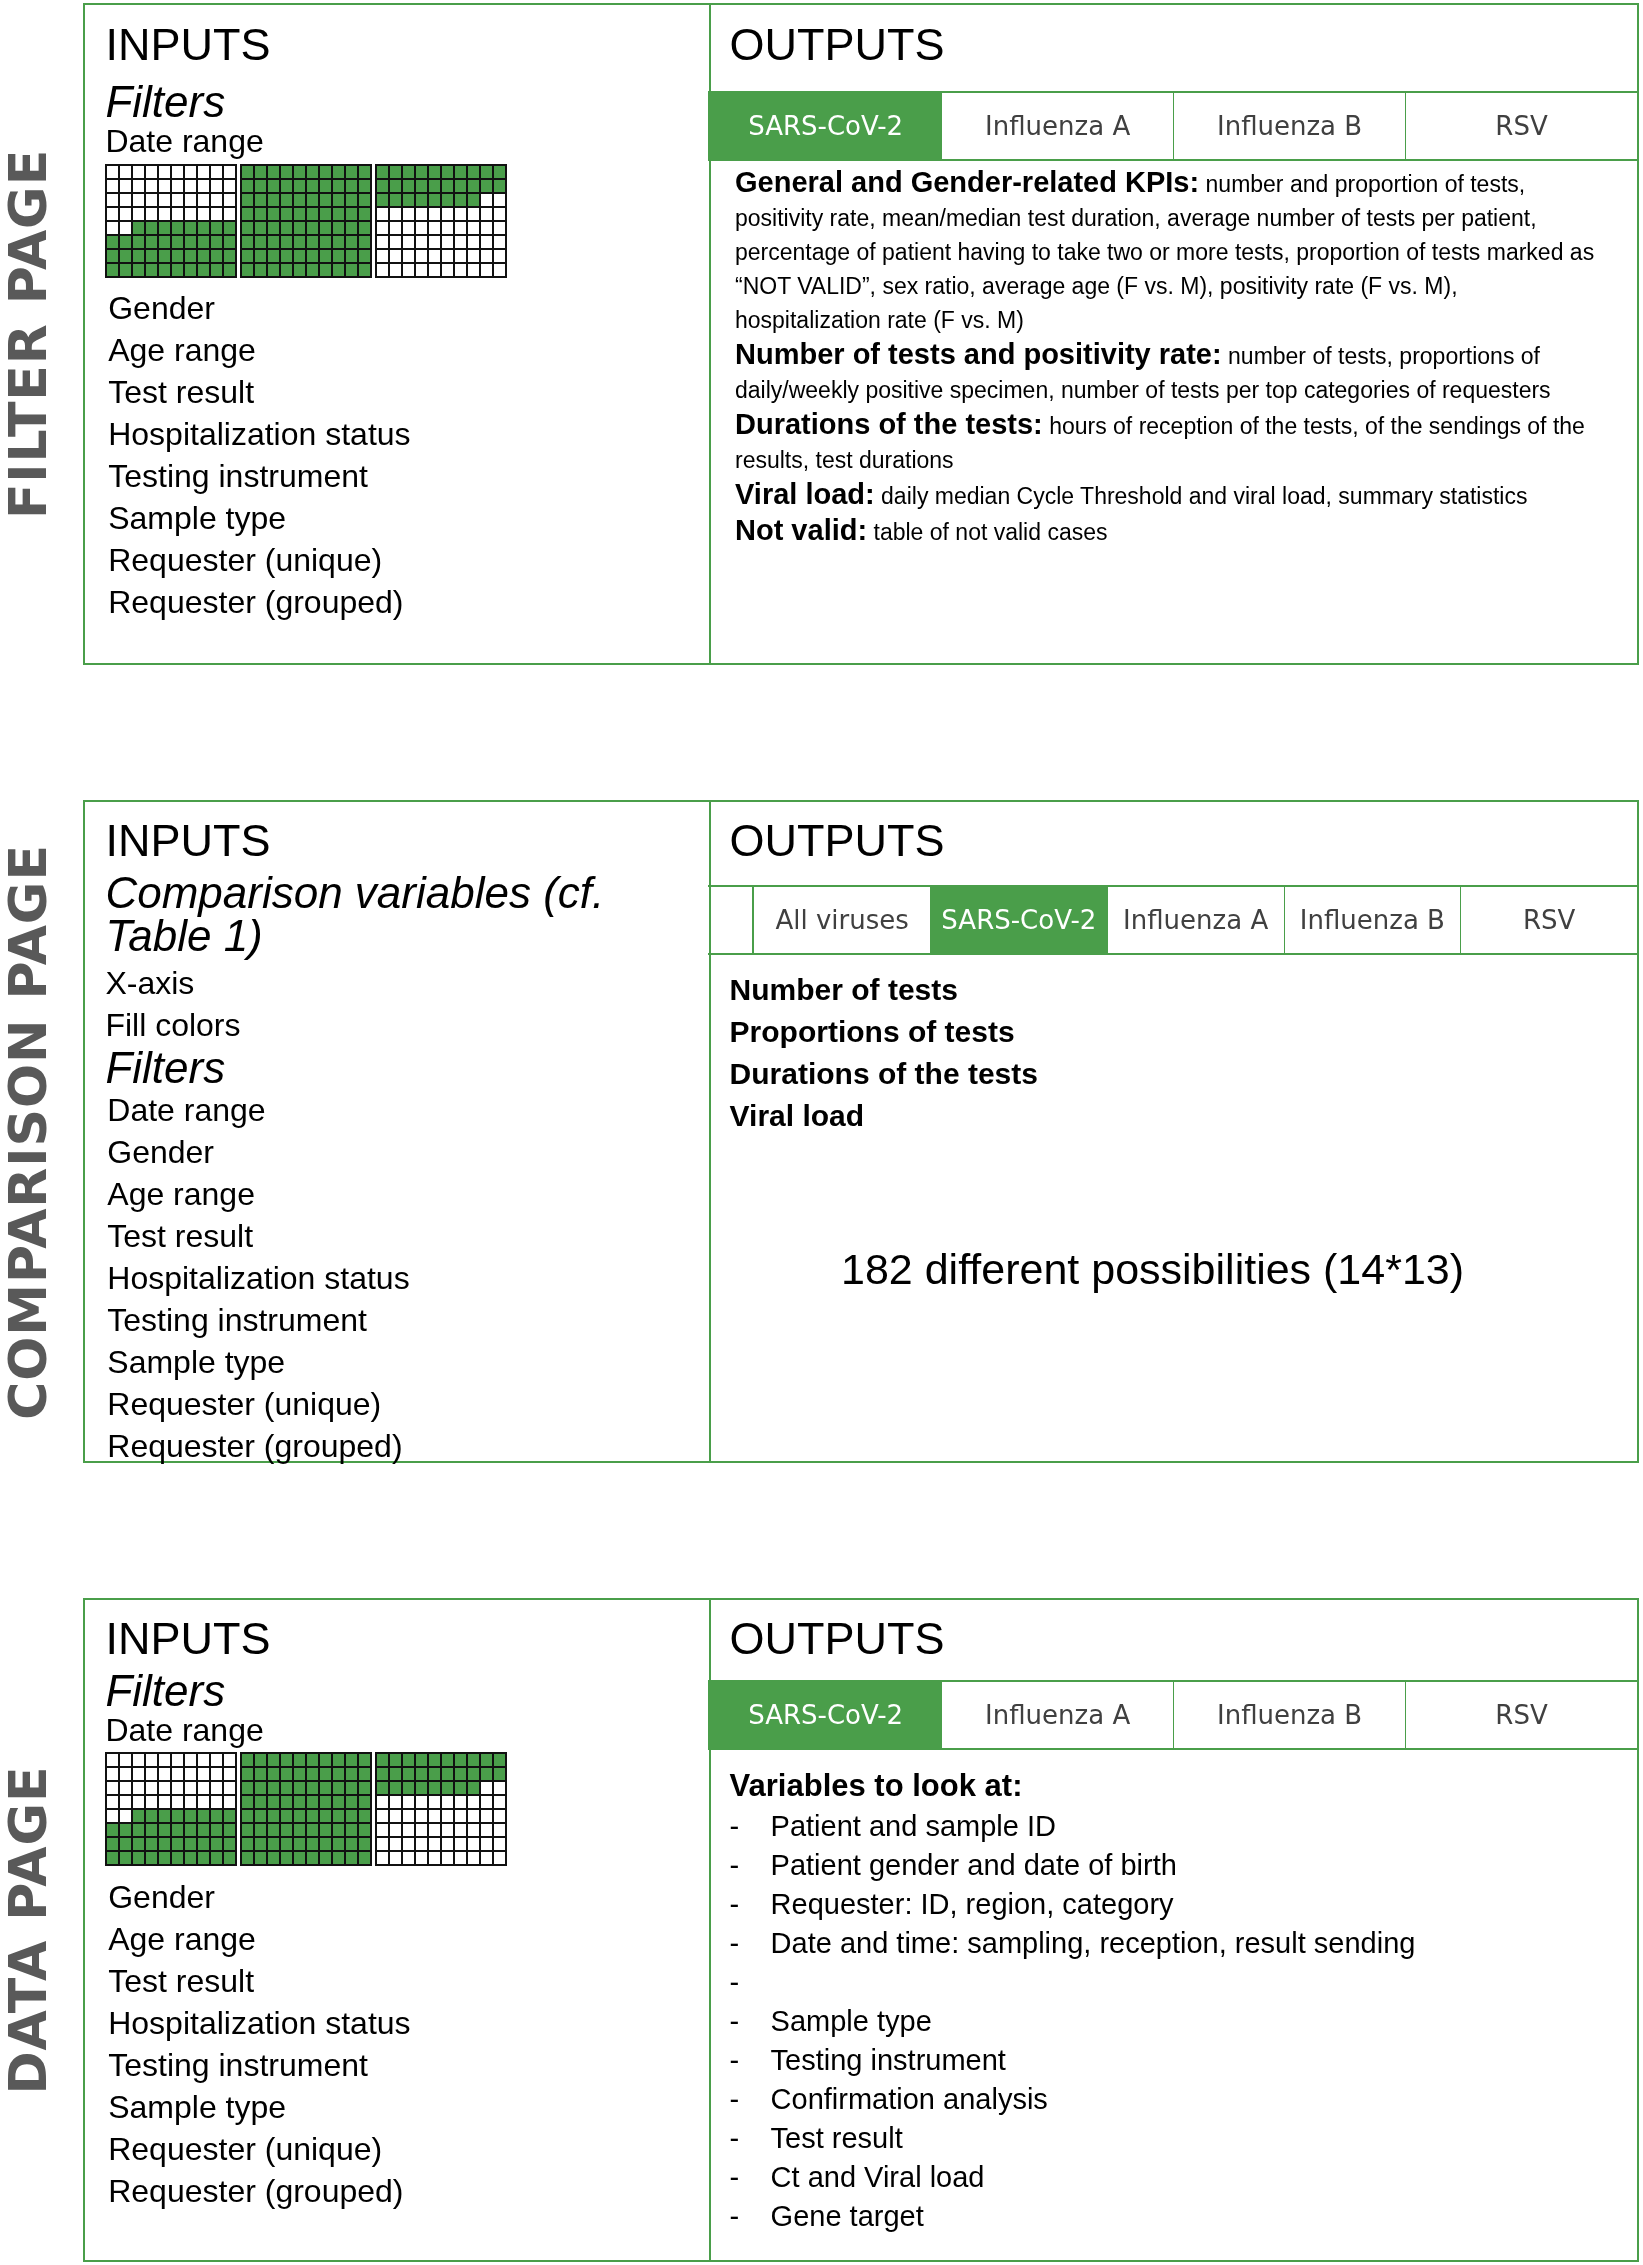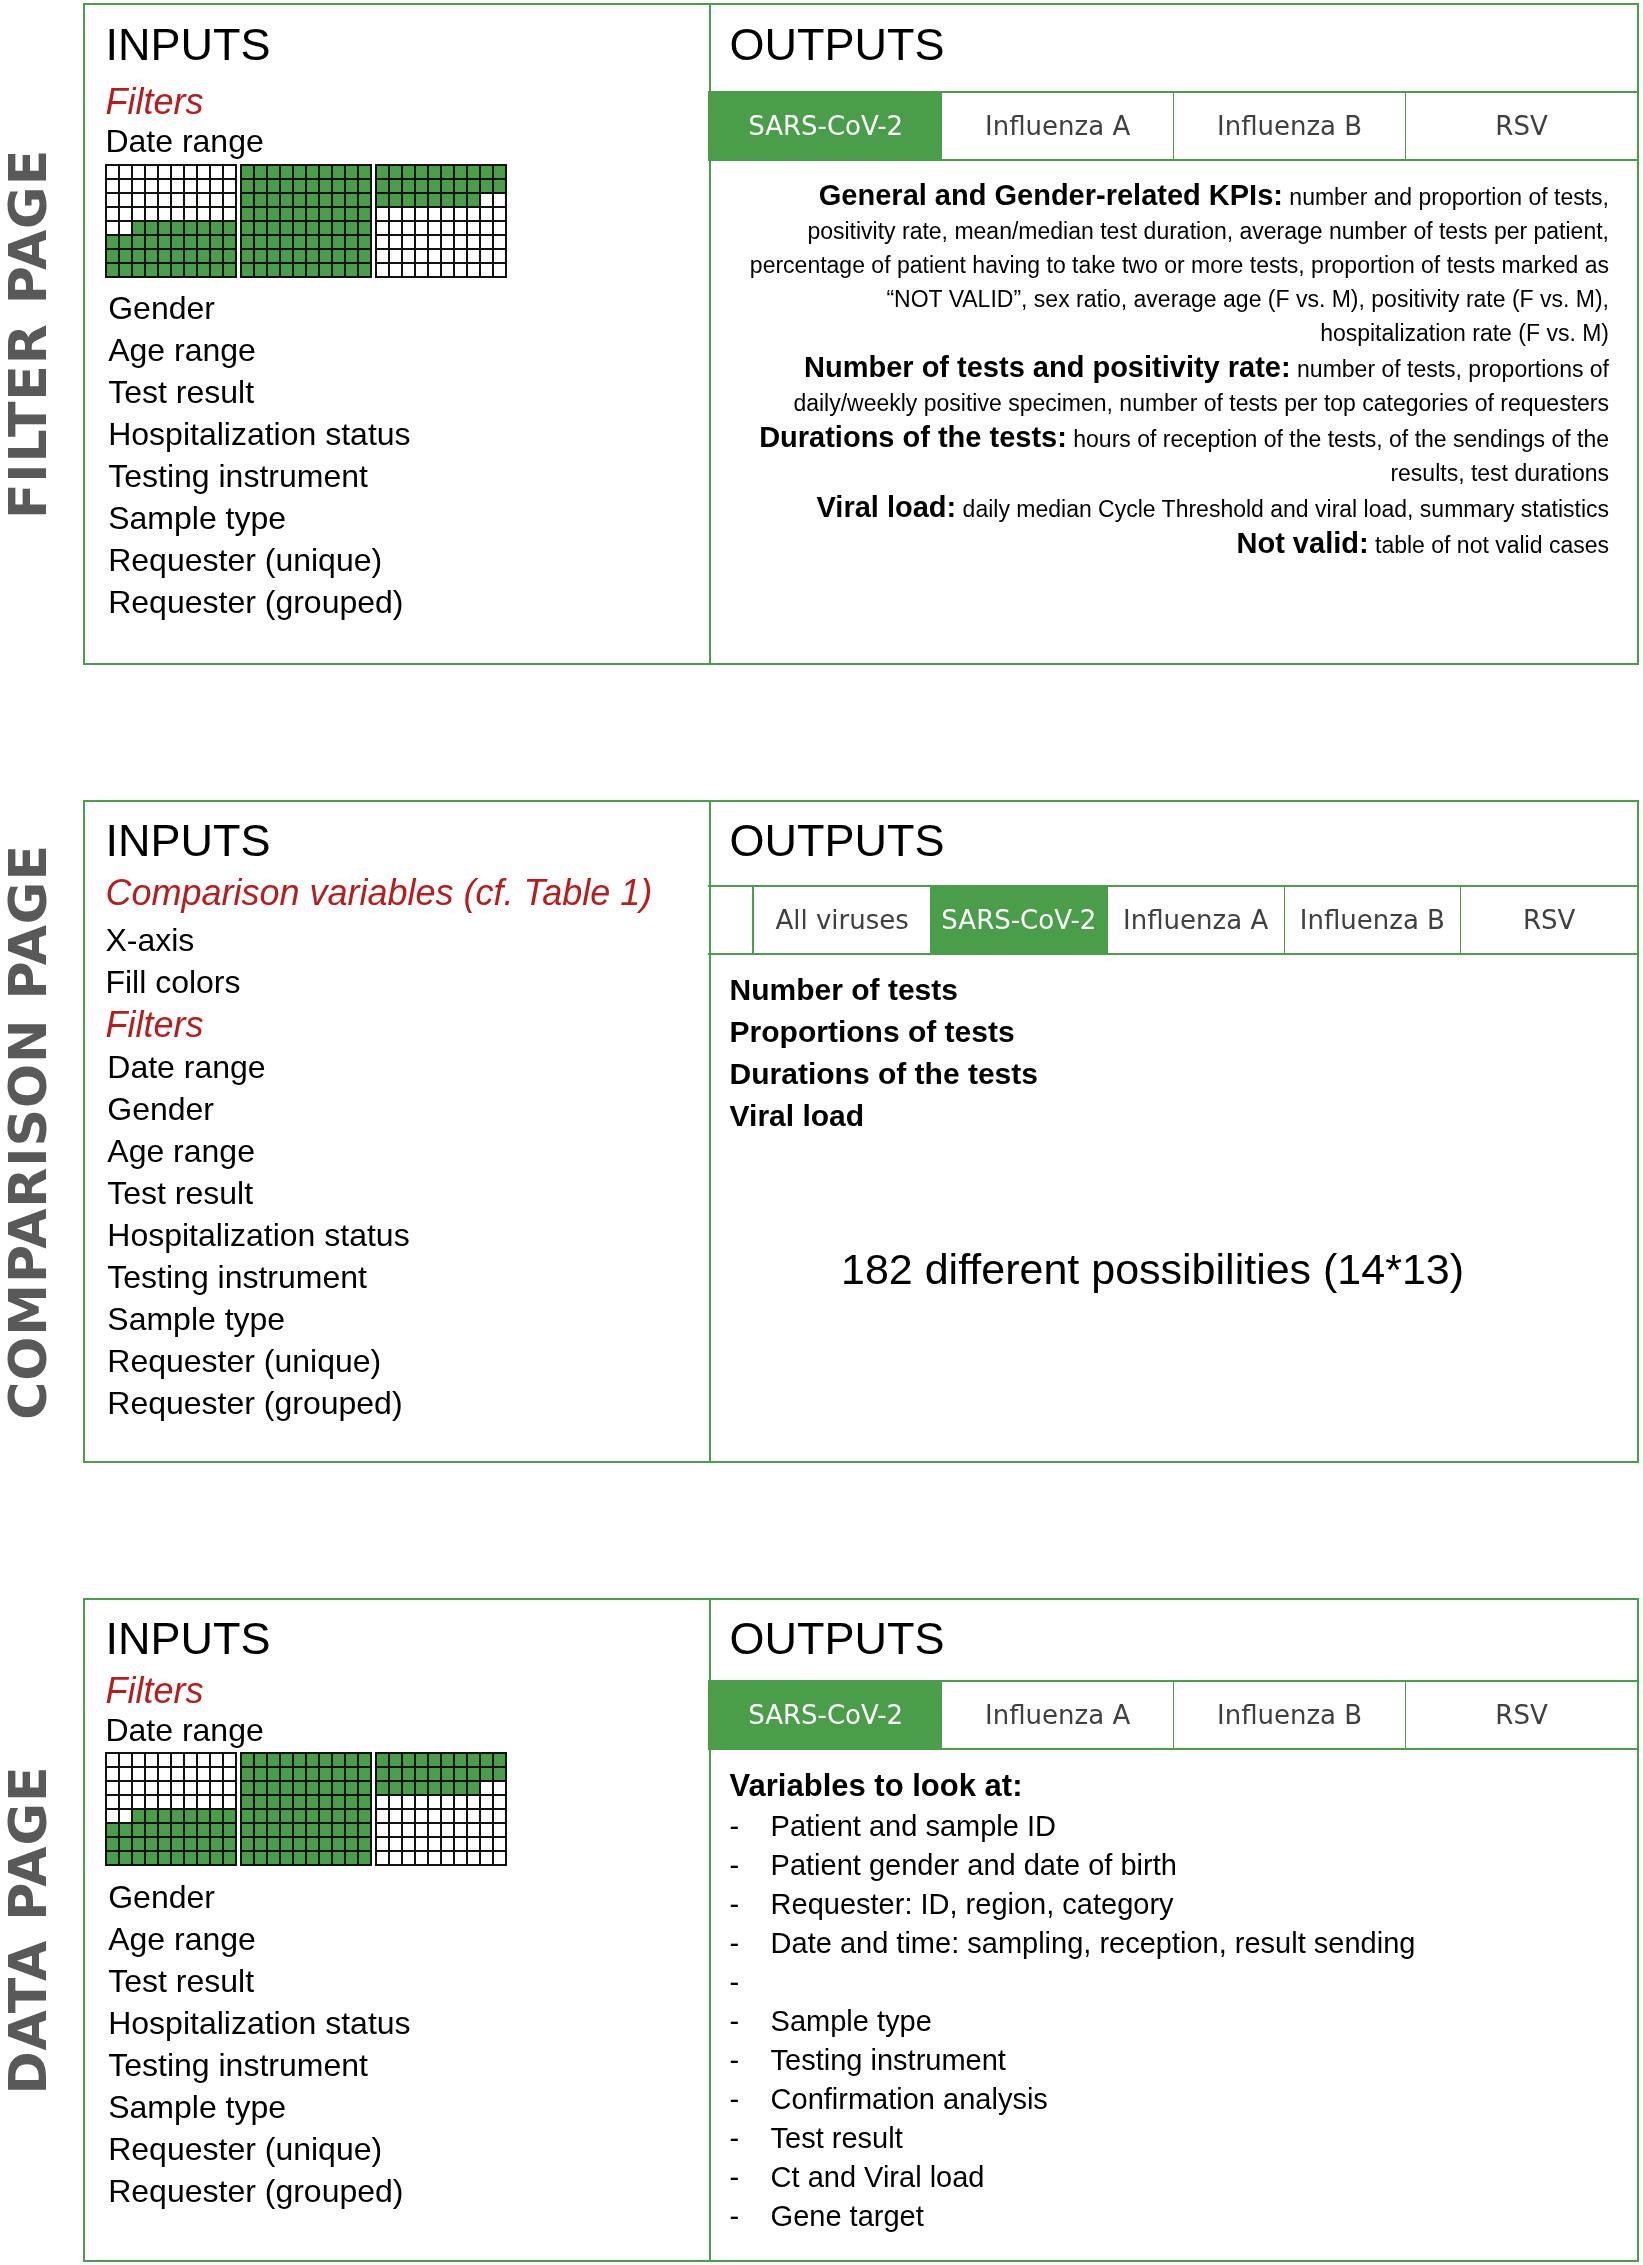--- a/index.html
+++ b/index.html
@@ -7,21 +7,21 @@
          font-family: "Liberation Sans", "DejaVu Sans", sans-serif; color: #000; }
   .section { position: absolute; left: 0; width: 1644px; }
   .vlabel { position: absolute; left: 0; width: 56px; display: flex; align-items: center; justify-content: center; }
   .vlabel span { display: block; transform: rotate(-90deg); white-space: nowrap;
                  font-family: "DejaVu Sans", sans-serif; font-weight: bold; font-size: 52px;
                  color: #595959; letter-spacing: 0.9px; }
   .panel { position: absolute; left: 83px; width: 1556px; border: 2.8px solid #4a9e4a; box-sizing: border-box; background: #fff; }
   .inputs { position: absolute; left: 0; top: 0; bottom: 0; width: 626px; border-right: 2.8px solid #4a9e4a; box-sizing: border-box; padding-left: 20.4px; }
   .outputs { position: absolute; left: 626px; top: 0; right: 0; bottom: 0; }
   .col-title { font-size: 45px; line-height: 48px; margin-top: 16.7px; letter-spacing: 0px; }
-  .subhead { font-size: 36px; font-style: italic; color: #b91c1c; line-height: 43px; }
+  .subhead { font-size: 44px; font-style: italic; color: #000000; line-height: 43px; }
   .item { font-size: 32px; line-height: 42px; }
   .grids { display: flex; gap: 2.8px; margin: 3.7px 0 9.3px 0; }
   .grid { display: grid; grid-template-columns: repeat(10, 13px); grid-template-rows: repeat(8, 14px);
           border: 1.4px solid #111; width: 130px; box-sizing: content-box; }
   .cell { border: 0.9px solid #111; box-sizing: border-box; background: #fff; }
   .cell.on { background: #4a9e4a; }
   .tabs { position: absolute; left: -2.8px; right: 0; display: flex; border-top: 2.8px solid #4a9e4a; border-bottom: 2.8px solid #4a9e4a; box-sizing: border-box; }
   .tab { flex: 1; display: flex; align-items: center; justify-content: center; font-size: 29px; color: #404040;
          border-left: 1.9px solid #4a9e4a; box-sizing: border-box; font-family: "DejaVu Sans", sans-serif; font-size: 26px; }
   .tab:first-child { border-left: 2.8px solid #4a9e4a; }
@@ -306,21 +306,21 @@
         </div>
     </div>
     <div class="outputs">
       <div class="col-title" style="padding-left:18.6px;">OUTPUTS</div>
       <div class="tabs" style="top:86px;height:70px;">
           <div class="tab active">SARS-CoV-2</div>
           <div class="tab">Influenza A</div>
           <div class="tab">Influenza B</div>
           <div class="tab">RSV</div>
         </div>
-      <div class="out-body" style="top:173px;text-align:right;">
+      <div class="out-body" style="top:160px;">
           <p class="kpi"><b>General and Gender-related KPIs:</b> number and proportion of tests, positivity rate, mean/median test duration, average number of tests per patient, percentage of patient having to take two or more tests, proportion of tests marked as “NOT VALID”, sex ratio, average age (F vs. M), positivity rate (F vs. M), hospitalization rate (F vs. M)</p>
           <p class="kpi"><b>Number of tests and positivity rate:</b> number of tests, proportions of daily/weekly positive specimen, number of tests per top categories of requesters</p>
           <p class="kpi"><b>Durations of the tests:</b> hours of reception of the tests, of the sendings of the results, test durations</p>
           <p class="kpi"><b>Viral load:</b> daily median Cycle Threshold and viral load, summary statistics</p>
           <p class="kpi"><b>Not valid:</b> table of not valid cases</p>
         </div>
     </div>
   </div>
 </div>
 

